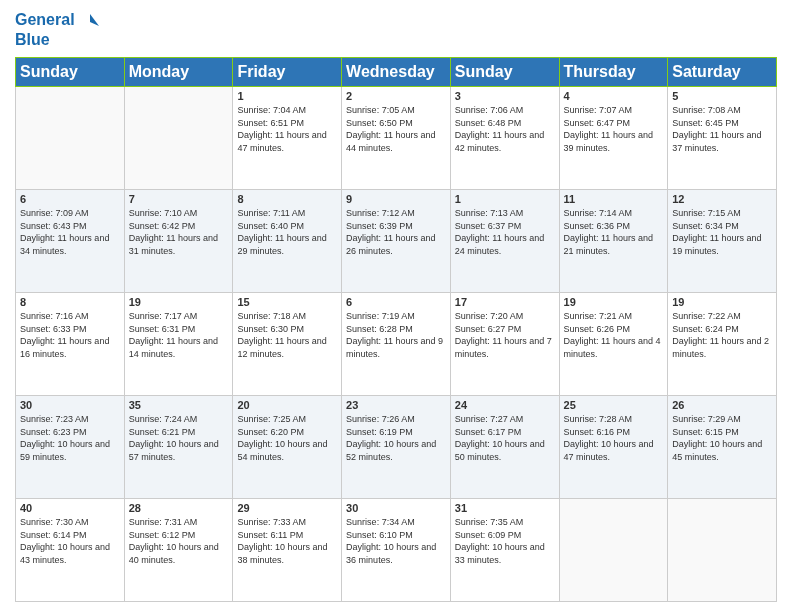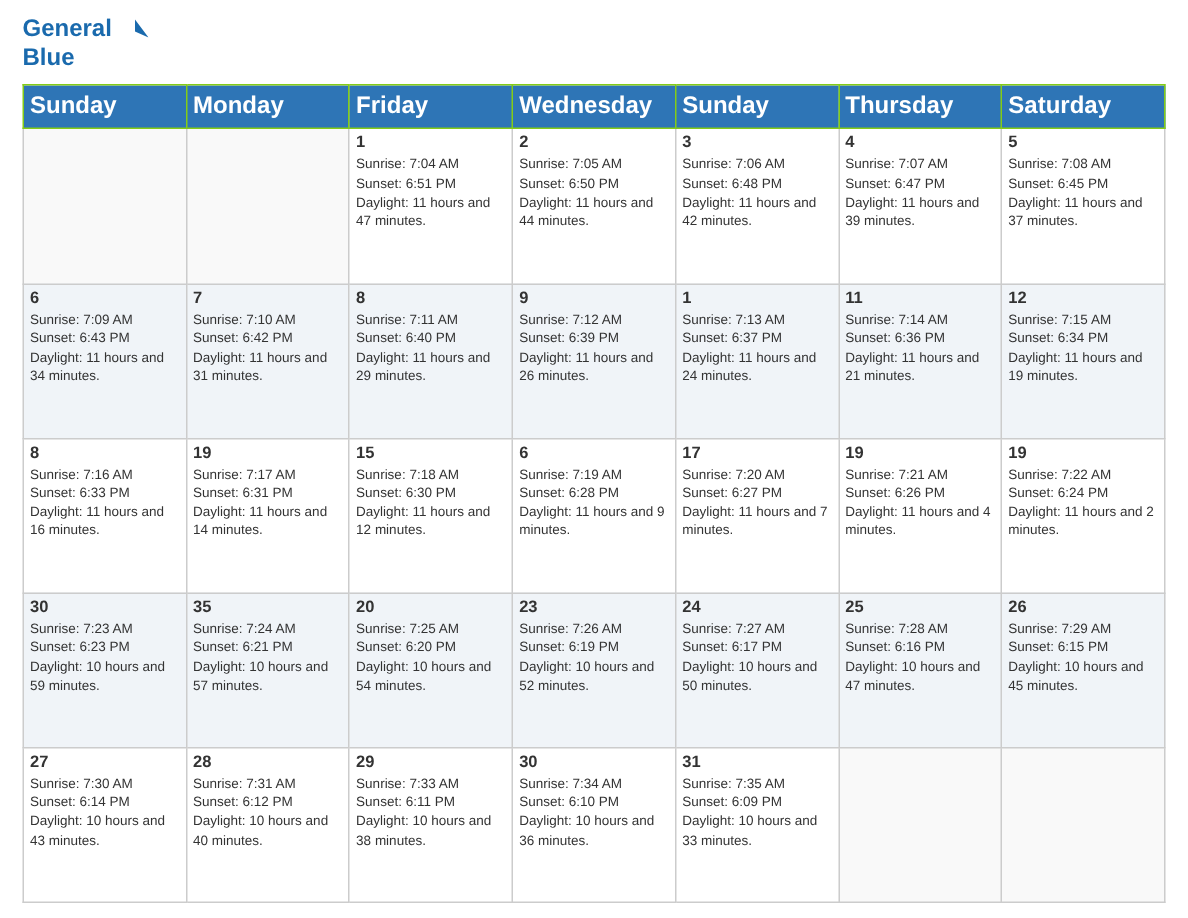--- a/index.html
+++ b/index.html
@@ -228,21 +228,21 @@
             <span class="day-num">25</span>
             <div class="day-info">Sunrise: 7:28 AM<br>Sunset: 6:16 PM<br>Daylight: 10 hours and 47 minutes.</div>
           </td>
           <td>
             <span class="day-num">26</span>
             <div class="day-info">Sunrise: 7:29 AM<br>Sunset: 6:15 PM<br>Daylight: 10 hours and 45 minutes.</div>
           </td>
         </tr>
         <tr>
           <td>
-            <span class="day-num">27</span>
+            <span class="day-num">40</span>
             <div class="day-info">Sunrise: 7:30 AM<br>Sunset: 6:14 PM<br>Daylight: 10 hours and 43 minutes.</div>
           </td>
           <td>
             <span class="day-num">28</span>
             <div class="day-info">Sunrise: 7:31 AM<br>Sunset: 6:12 PM<br>Daylight: 10 hours and 40 minutes.</div>
           </td>
           <td>
             <span class="day-num">29</span>
             <div class="day-info">Sunrise: 7:33 AM<br>Sunset: 6:11 PM<br>Daylight: 10 hours and 38 minutes.</div>
           </td>

